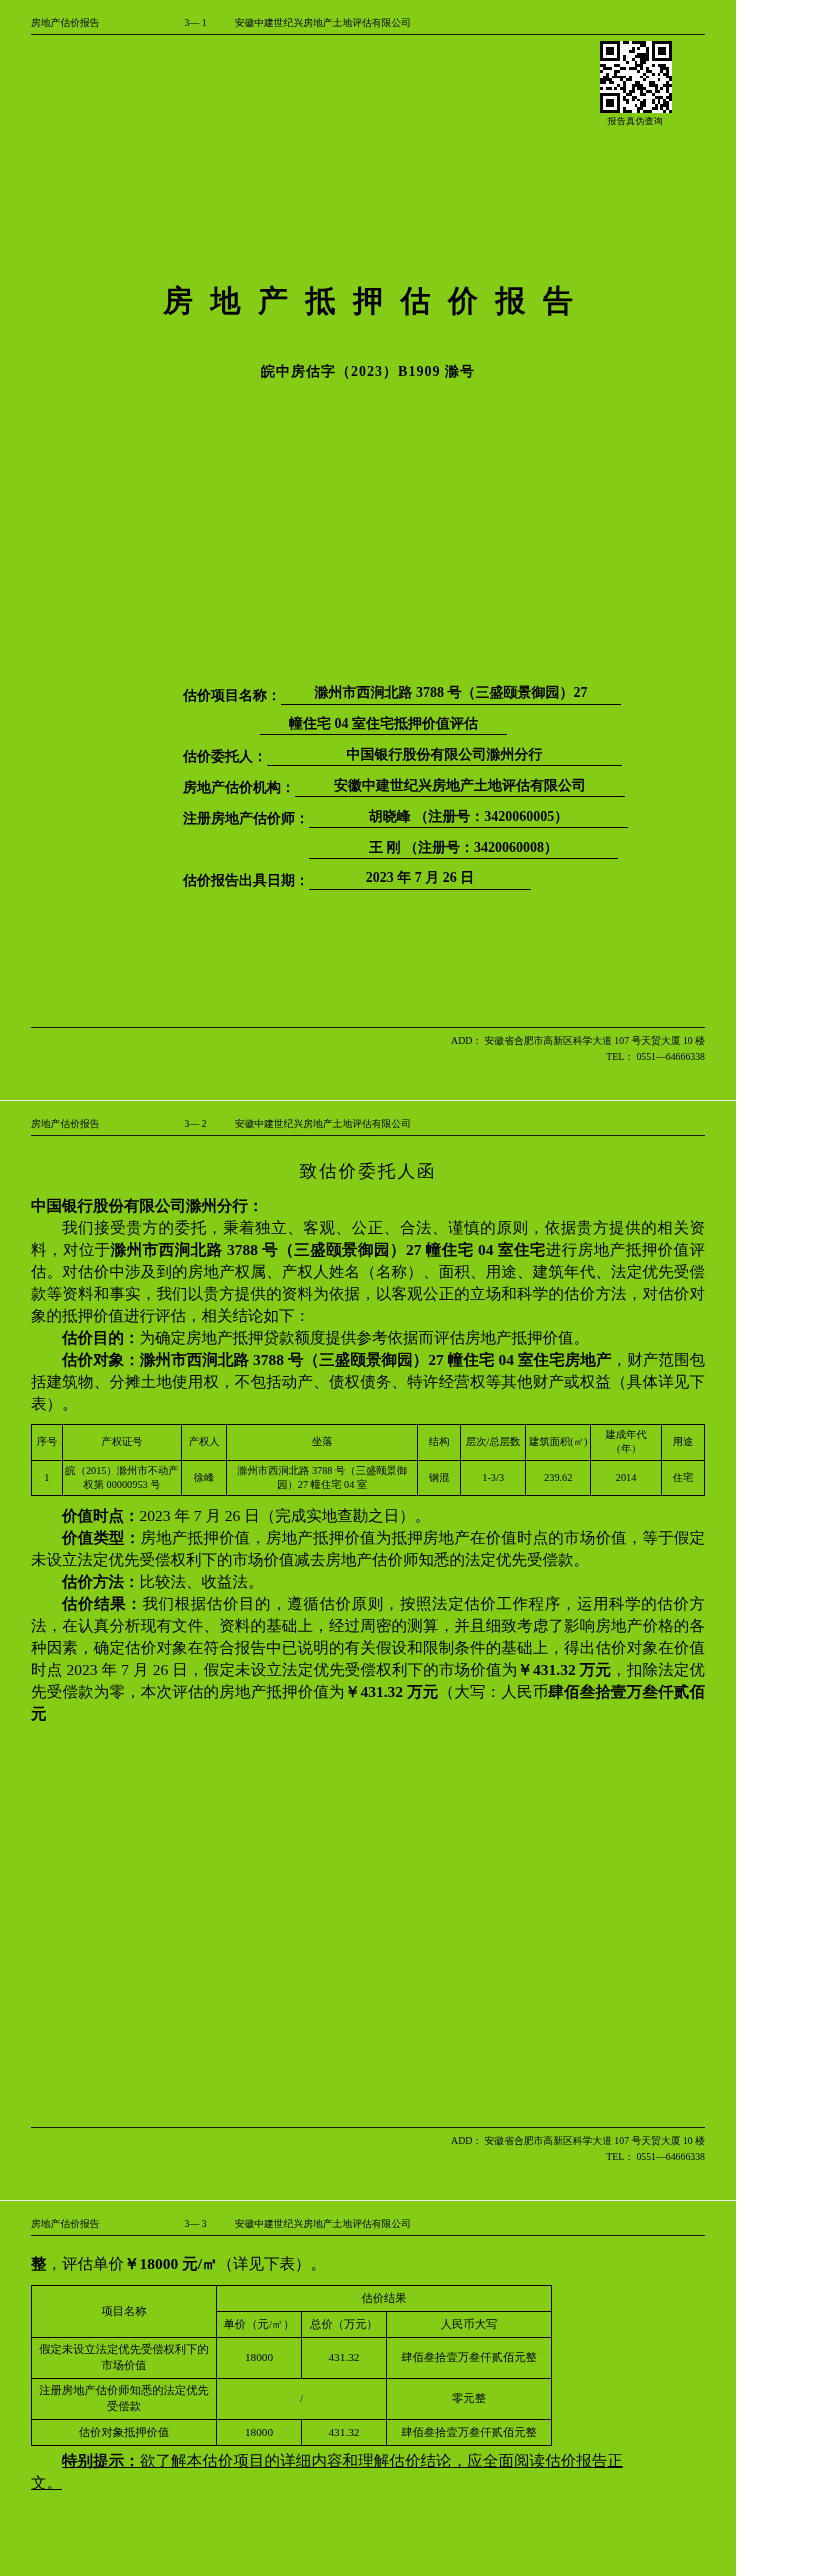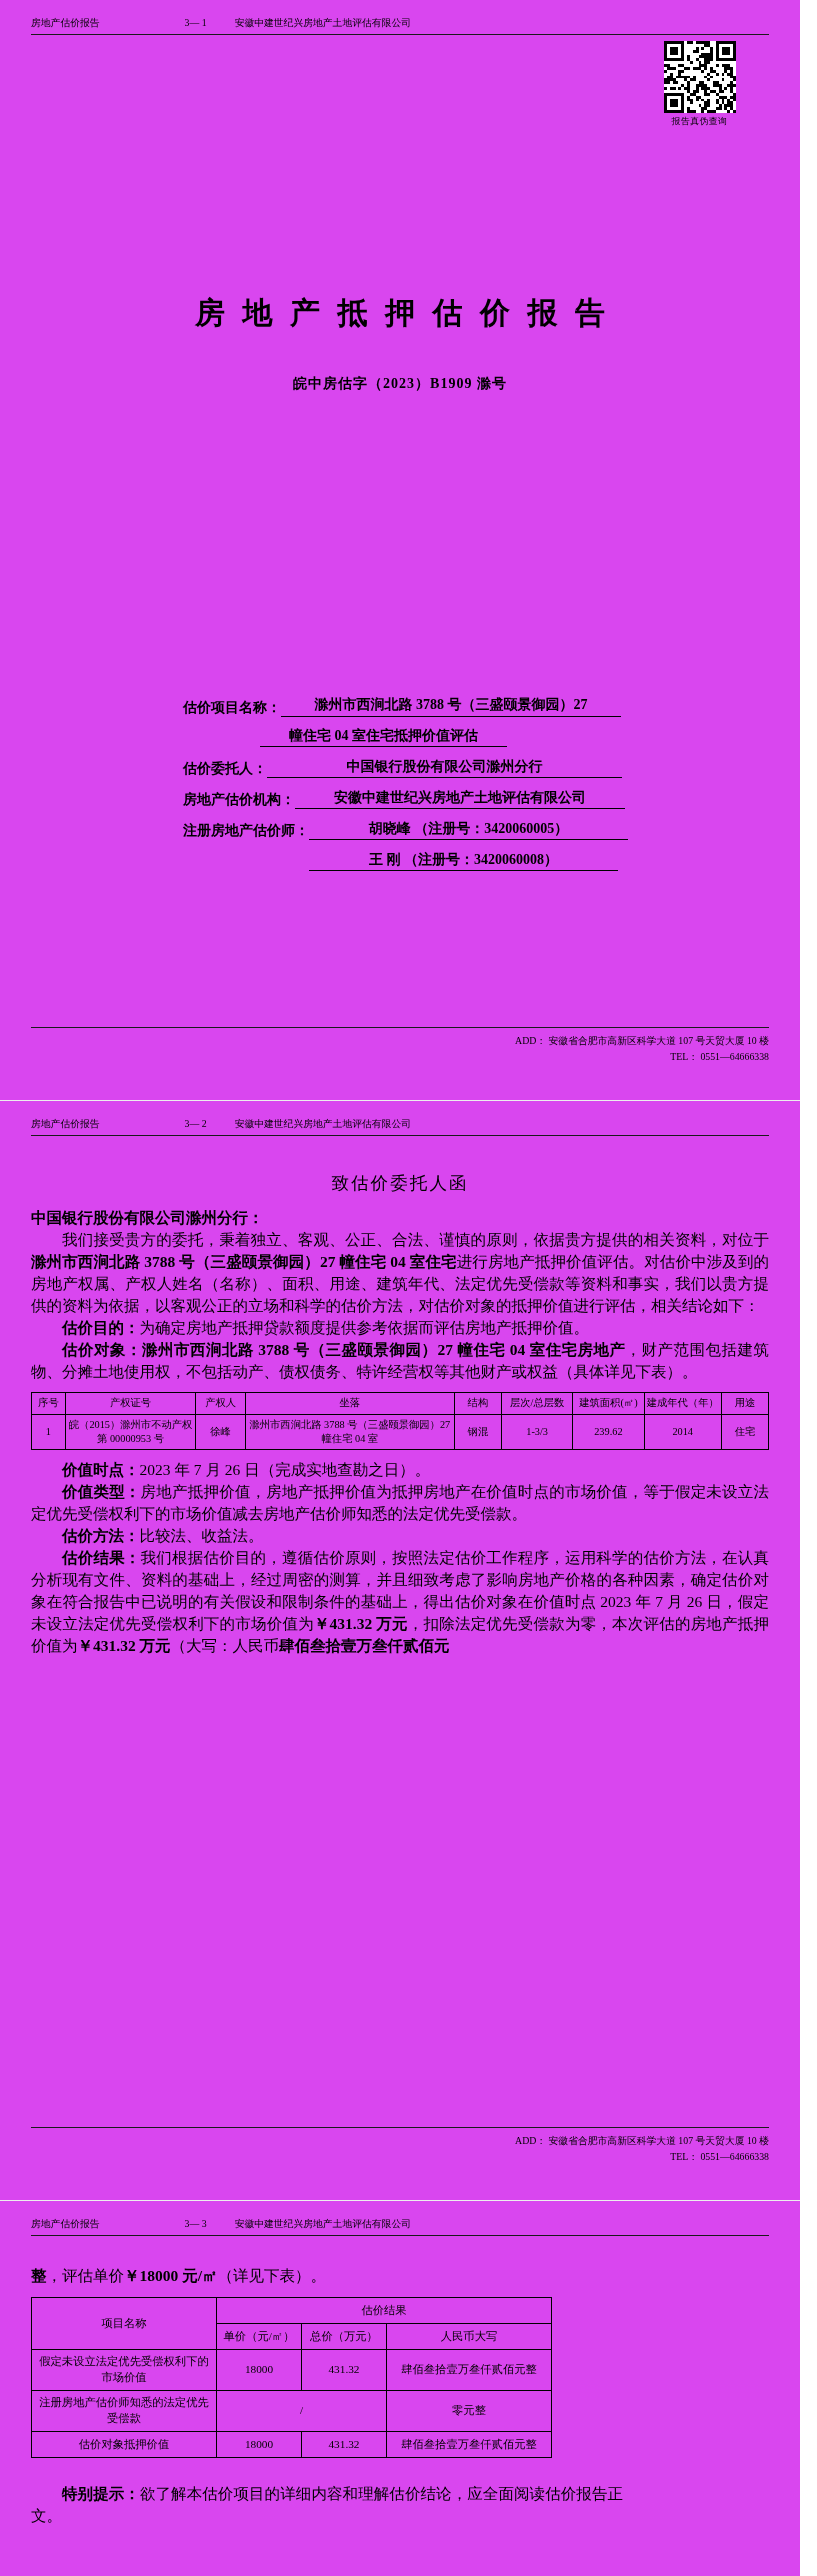--- a/index.html
+++ b/index.html
@@ -2,22 +2,22 @@
 <html style="font-size:8.2px"><head>
 <meta charset="utf-8">
 <style>
   html,body{margin:0;padding:0;}
   body{
     width:818px;height:3300px;background:#ffffff;color:#000;
     font-family:"Liberation Serif","DejaVu Serif",serif;
     -webkit-font-smoothing:antialiased;
   }
   .page{
-    position:relative;width:800px;height:1100px;box-sizing:border-box;
-    background:#d946ef;padding:12px 31px;overflow:hidden;
+    position:relative;width:736px;height:1100px;box-sizing:border-box;
+    background:#84cc16;padding:0 31px;overflow:hidden;
   }
   .page + .page{border-top:1px solid #ededed;}
 
   
   .page-header{
     position:absolute;top:16.5px;left:31px;right:31px;
     border-bottom:1px solid #1a1a1a;padding-bottom:4.1px;
     font-size:9.8px;white-space:nowrap;
   }
   .ph-num{margin-left:85px;}
@@ -60,21 +60,21 @@
 
   
   .continuation{margin:0;padding-top:52px;font-size:15.5px;line-height:22px;}
   .result-table{
     width:520px;border-collapse:collapse;table-layout:fixed;margin-top:10.3px;
   }
   .result-table td{
     border:1px solid #000;font-size:11.3px;line-height:15.5px;
     padding:4.6px 4.1px;text-align:center;vertical-align:middle;word-break:break-all;
   }
-  .note{margin:25px 0 0 0;max-width:592px;}
+  .note{margin:4px 0 0 0;max-width:592px;text-decoration:underline;}
 </style>
 </head>
 <body>
 
 <section class="page">
   <header class="page-header">
     <span>房地产估价报告</span><span class="ph-num">3— 1</span><span class="ph-comp">安徽中建世纪兴房地产土地评估有限公司</span>
   </header>
 
   <div class="qr-block">
@@ -311,20 +311,24 @@
       <span class="form-label">房地产估价机构：</span>
       <span class="form-value" style="width:330px">安徽中建世纪兴房地产土地评估有限公司</span>
     </div>
     <div class="form-row">
       <span class="form-label">注册房地产估价师：</span>
       <span class="form-value" style="width:319px">胡晓峰 （注册号：3420060005）</span>
     </div>
     <div class="form-row">
       <span class="form-value" style="width:309px;margin-left:126px">王 刚 （注册号：3420060008）</span>
     </div>
+    <div class="form-row">
+      <span class="form-label">估价报告出具日期：</span>
+      <span class="form-value" style="width:222px">2023 年 7 月 26 日</span>
+    </div>
   </div>
 
   <footer class="page-footer">
     <div>ADD： 安徽省合肥市高新区科学大道 107 号天贸大厦 10 楼</div>
     <div>TEL： 0551—64666338</div>
   </footer>
 </section>
 
 <section class="page">
   <header class="page-header">

